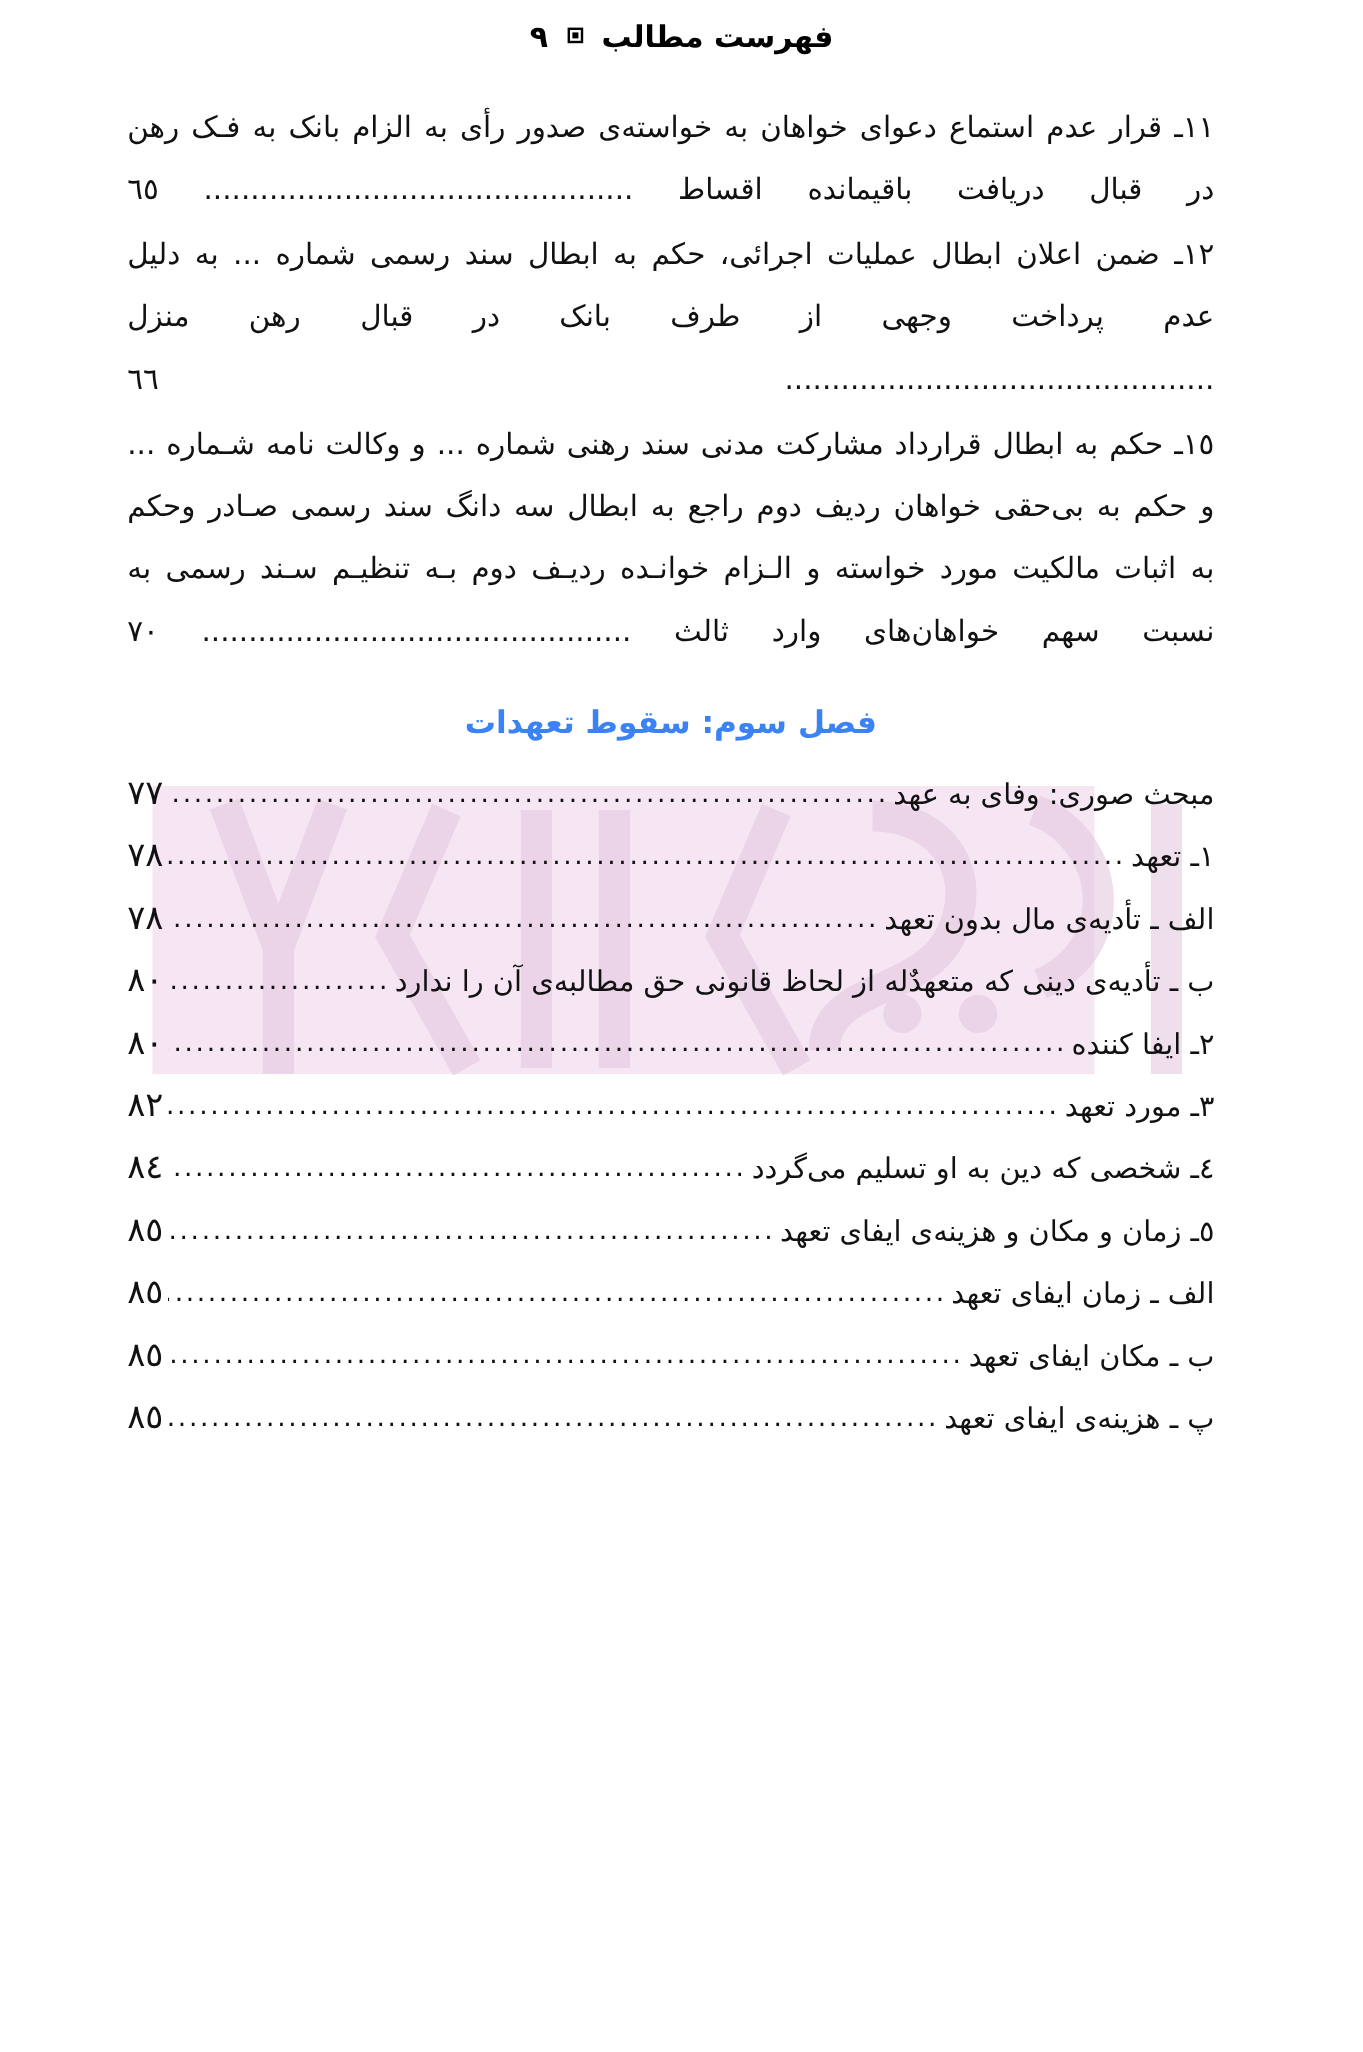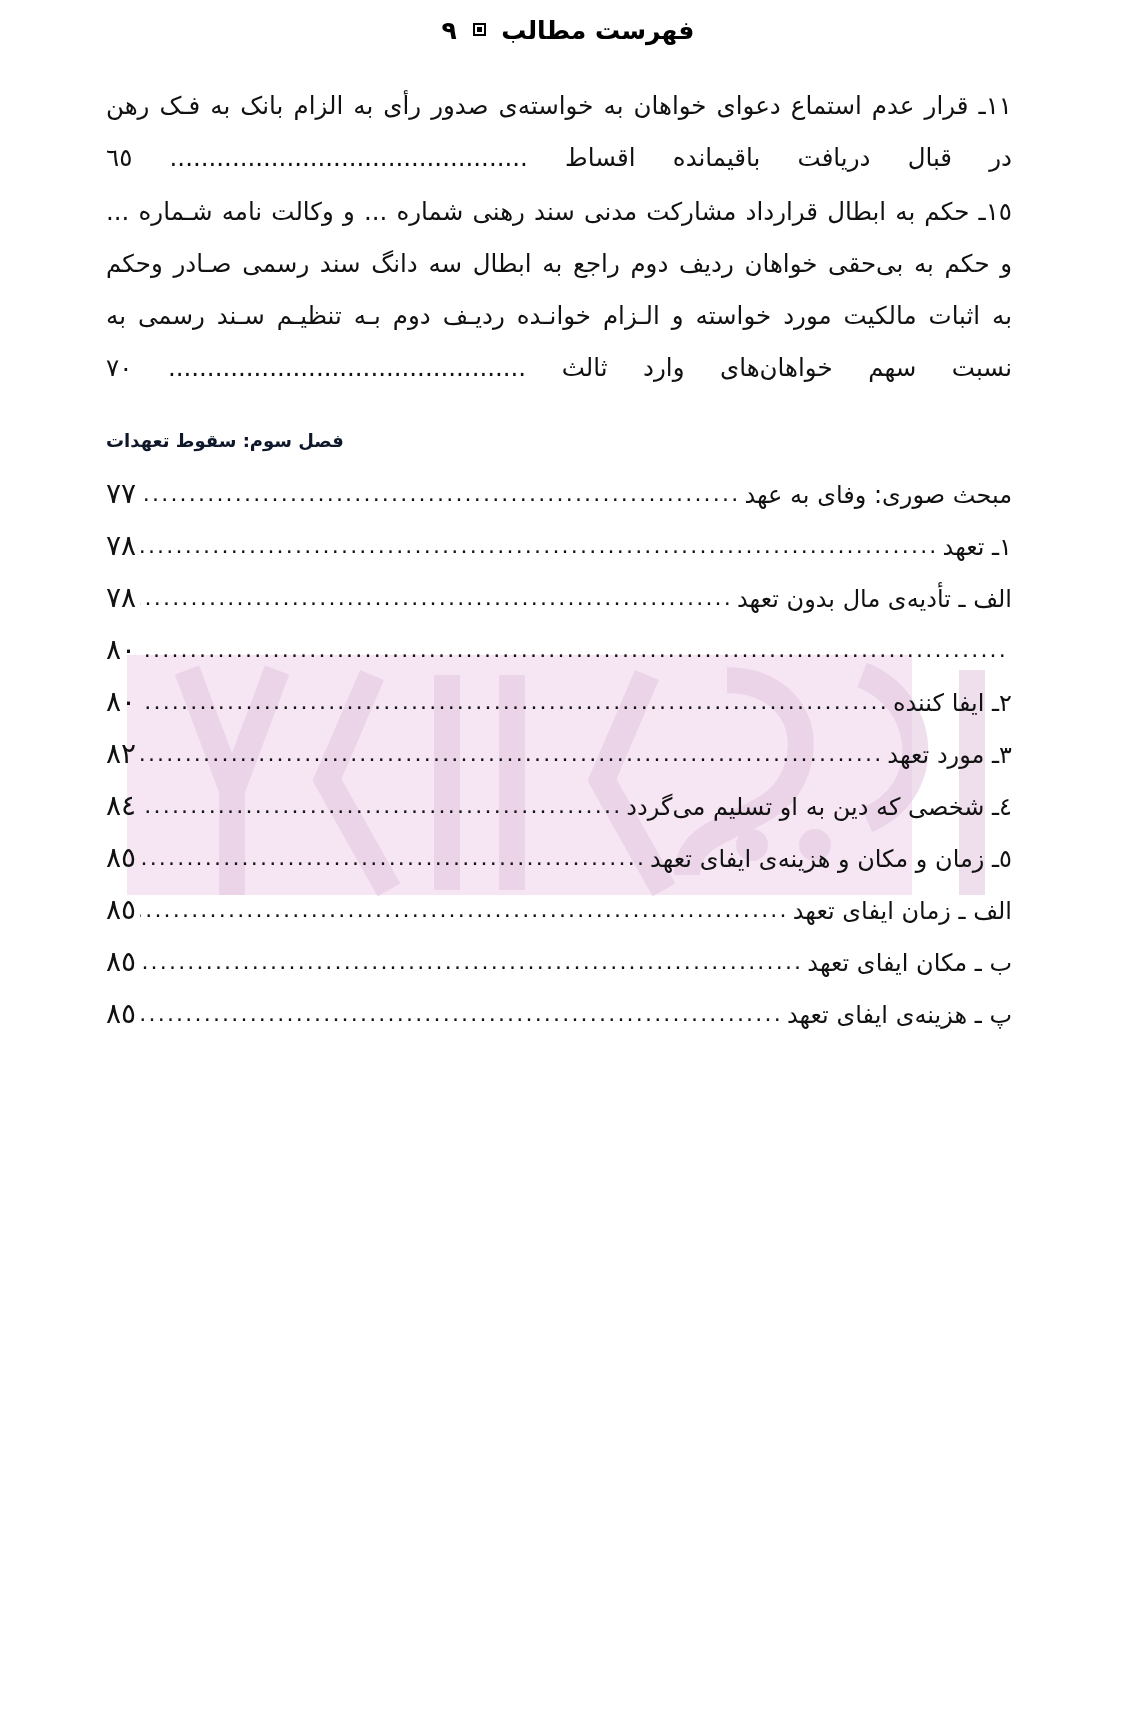--- a/index.html
+++ b/index.html
@@ -122,24 +122,24 @@
     top: -2px;
   }
   .toc-line .pg {
     flex: 0 0 auto;
     white-space: nowrap;
     font-size: 28px;
   }
 
   
   .chapter-heading {
-    text-align: left;
-    font-size: 18px;
+    text-align: center;
+    font-size: 26px;
     font-weight: bold;
-    color: #0f172a;
+    color: #3b82f6;
     margin: 36px 0 26px 0;
     position: relative;
     z-index: 5;
   }
 </style>
 </head>
 <body>
 
 <div class="page">
 
@@ -167,20 +167,21 @@
   <div class="page-header">
     <span>فهرست مطالب</span>
     <span class="hdr-sq"></span>
     <span>٩</span>
   </div>
 
   <div class="content">
 
     <div id="multiline-host">
         <div class="toc-para"><span>١١ـ</span><span> قرار عدم استماع دعوای خواهان به خواسته‌ی صدور رأی به الزام بانک به فـک رهن در قبال دریافت باقیمانده اقساط </span><span class="dots">..............................................</span><span> ٦٥</span></div>
+        <div class="toc-para"><span>١٢ـ</span><span> ضمن اعلان ابطال عملیات اجرائی، حکم به ابطال سند رسمی شماره ... به دلیل عدم پرداخت وجهی از طرف بانک در قبال رهن منزل </span><span class="dots">..............................................</span><span> ٦٦</span></div>
         <div class="toc-para"><span>١٥ـ</span><span> حکم به ابطال قرارداد مشارکت مدنی سند رهنی شماره ... و وکالت نامه شـماره ... و حکم به بی‌حقی خواهان ردیف دوم راجع به ابطال سه دانگ سند رسمی صـادر وحکم به اثبات مالکیت مورد خواسته و الـزام خوانـده ردیـف دوم بـه تنظیـم سـند رسمی به نسبت سهم خواهان‌های وارد ثالث </span><span class="dots">..............................................</span><span> ٧٠</span></div>
       </div>
 
     <div class="chapter-heading">فصل سوم: سقوط تعهدات</div>
 
     <div id="simple-host">
         <div class="toc-line">
           <span class="lbl">مبحث صوری: وفای به عهد</span>
           <span class="leader">........................................................................................................................................................................................</span>
           <span class="pg">٧٧</span>
@@ -189,20 +190,21 @@
           <span class="lbl">١ـ تعهد</span>
           <span class="leader">........................................................................................................................................................................................</span>
           <span class="pg">٧٨</span>
         </div>
         <div class="toc-line">
           <span class="lbl">الف ـ تأدیه‌ی مال بدون تعهد</span>
           <span class="leader">........................................................................................................................................................................................</span>
           <span class="pg">٧٨</span>
         </div>
         <div class="toc-line">
+          <span class="lbl">ب ـ تأدیه‌ی دینی که متعهدٌله از لحاظ قانونی حق مطالبه‌ی آن را ندارد</span>
           <span class="leader">........................................................................................................................................................................................</span>
           <span class="pg">٨٠</span>
         </div>
         <div class="toc-line">
           <span class="lbl">٢ـ ایفا کننده</span>
           <span class="leader">........................................................................................................................................................................................</span>
           <span class="pg">٨٠</span>
         </div>
         <div class="toc-line">
           <span class="lbl">٣ـ مورد تعهد</span>

